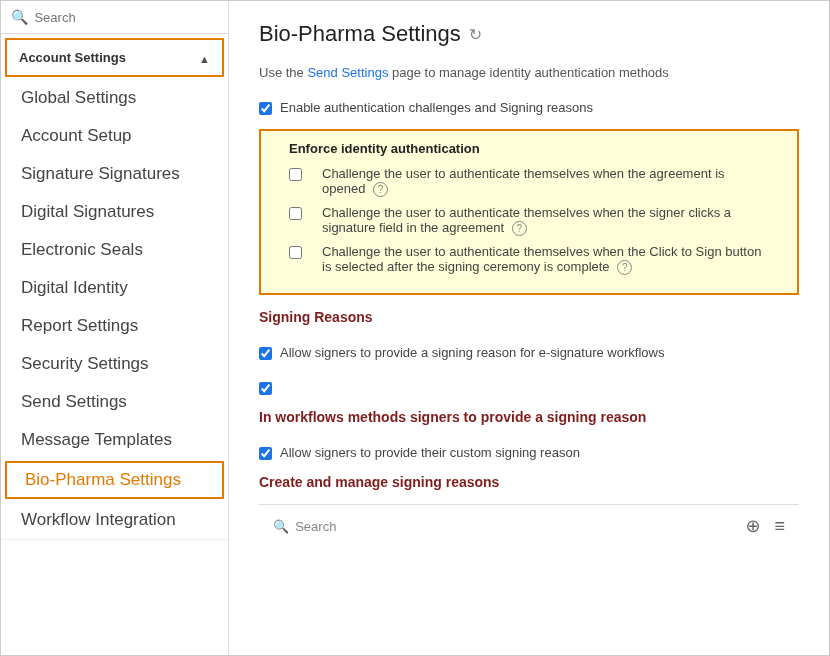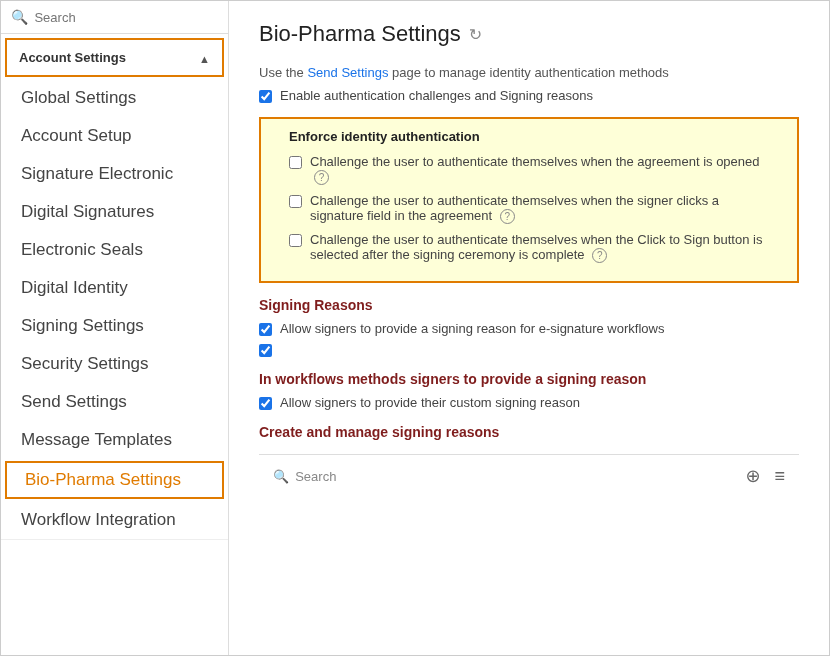--- a/index.html
+++ b/index.html
@@ -102,33 +102,33 @@
       gap: 8px;
     }
     .page-title .refresh-icon {
       color: #888;
       font-size: 16px;
       cursor: pointer;
     }
     .description {
       font-size: 13px;
       color: #555;
-      margin-bottom: 8px;
     }
     .description a {
       color: #1a73e8;
       text-decoration: none;
     }
     .checkbox-row {
       display: flex;
       align-items: center;
       gap: 8px;
       margin-bottom: 6px;
       font-size: 13px;
       color: #444;
+      margin-top: 20px;
     }
     .checkbox-row input[type="checkbox"] {
       margin-top: 2px;
       accent-color: #1a73e8;
       cursor: pointer;
     }
     .enforce-box {
       border: 2px solid #e07b00;
       padding: 10px 28px;
       margin: 14px 0;
@@ -136,21 +136,21 @@
     }
     .enforce-title {
       font-size: 13px;
       font-weight: 700;
       color: #222;
       margin-bottom: 10px;
     }
     .enforce-item {
       display: flex;
       align-items: flex-start;
-      gap: 8px;
+      gap: 20px;
       margin-bottom: 8px;
       font-size: 13px;
       color: #444;
       justify-content: flex-end;
     }
     .enforce-item input[type="checkbox"] {
       margin-top: 2px;
       cursor: pointer;
     }
     .help-icon {
@@ -220,33 +220,33 @@
           <span>Account Settings</span>
           <span class="chevron">▲</span>
         </div>
         <div class="sidebar-item">
           <span>Global Settings</span>
         </div>
         <div class="sidebar-item">
           <span>Account Setup</span>
         </div>
         <div class="sidebar-item">
-          <span>Signature Electronic</span>
+          <span>Signature Signatures</span>
         </div>
         <div class="sidebar-item">
           <span>Digital Signatures</span>
         </div>
         <div class="sidebar-item">
           <span>Electronic Seals</span>
         </div>
         <div class="sidebar-item">
           <span>Digital Identity</span>
         </div>
         <div class="sidebar-item">
-          <span>Signing Settings</span>
+          <span>Report Settings</span>
         </div>
         <div class="sidebar-item">
           <span>Security Settings</span>
         </div>
         <div class="sidebar-item">
           <span>Send Settings</span>
         </div>
         <div class="sidebar-item">
           <span>Message Templates</span>
         </div>

